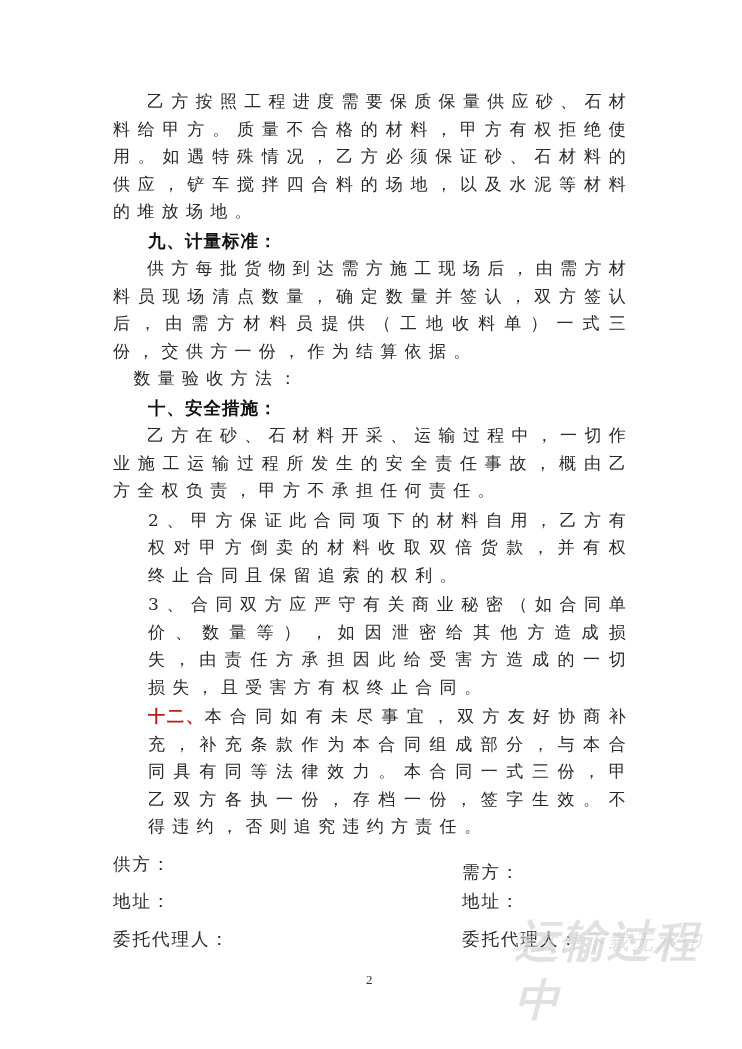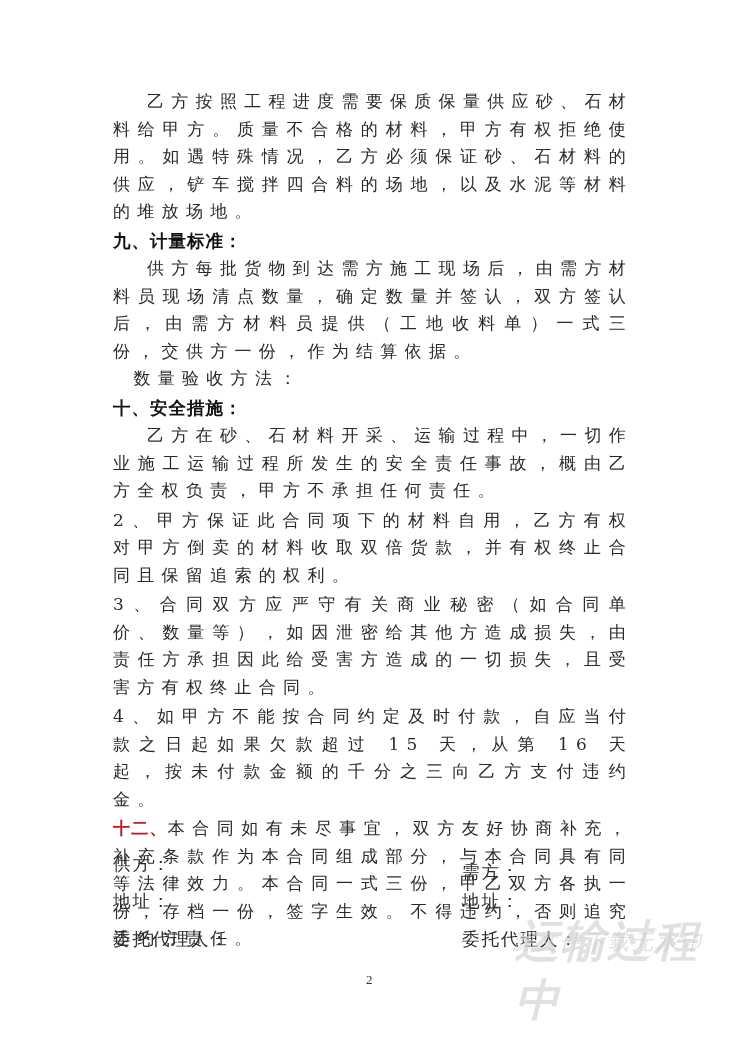--- a/index.html
+++ b/index.html
@@ -12,21 +12,21 @@
     .p {
       font-size: 17px; line-height: 27.5px; letter-spacing: 7.3px;
       margin: 0; text-align: justify; text-align-last: left;
       word-break: break-all;
     }
     .indent { text-indent: 2em; }
     .h {
       font-size: 17.5px; line-height: 27.5px; font-weight: bold;
       letter-spacing: 1px; margin: 0; color: #111;
     }
-    .gap { margin-top: 2px; }
+    .gap { margin-top: 2px; margin-left: 35px; }
     .sub { text-indent: 1.2em; }
     .bold-prefix { font-weight: bold; color: #b91c1c; letter-spacing: 1px; }
     .sign {
       position: absolute; font-size: 17.5px; letter-spacing: 2px;
       font-family: "DejaVu Serif", "Liberation Serif", serif; color: #2a2a2a;
     }
     .pagenum {
       position: absolute; left: 366px; top: 972px; font-size: 13px;
       font-family: "Liberation Serif", serif; color: #333;
     }
@@ -49,21 +49,20 @@
 
   <p class="h gap">九、计量标准：</p>
   <p class="p indent">供方每批货物到达需方施工现场后，由需方材料员现场清点数量，确定数量并签认，双方签认后，由需方材料员提供（工地收料单）一式三份，交供方一份，作为结算依据。</p>
   <p class="p sub">数量验收方法：</p>
 
   <p class="h gap">十、安全措施：</p>
   <p class="p indent">乙方在砂、石材料开采、运输过程中，一切作业施工运输过程所发生的安全责任事故，概由乙方全权负责，甲方不承担任何责任。</p>
 
   <p class="p gap">2、甲方保证此合同项下的材料自用，乙方有权对甲方倒卖的材料收取双倍货款，并有权终止合同且保留追索的权利。</p>
   <p class="p gap">3、合同双方应严守有关商业秘密（如合同单价、数量等），如因泄密给其他方造成损失，由责任方承担因此给受害方造成的一切损失，且受害方有权终止合同。</p>
-  <p class="p gap">4、如甲方不能按合同约定及时付款，自应当付款之日起如果欠款超过 15 天，从第 16 天起，按未付款金额的千分之三向乙方支付违约金。</p>
 
   <p class="p gap"><span class="bold-prefix">十二、</span><span>本合同如有未尽事宜，双方友好协商补充，补充条款作为本合同组成部分，与本合同具有同等法律效力。本合同一式三份，甲乙双方各执一份，存档一份，签字生效。不得违约，否则追究违约方责任。</span></p>
 </div>
 
 <div class="sign" style="left:113px; top:852px;">供方：</div>
 <div class="sign" style="left:462px; top:860px;">需方：</div>
 <div class="sign" style="left:113px; top:889px;">地址：</div>
 <div class="sign" style="left:462px; top:889px;">地址：</div>
 <div class="sign" style="left:113px; top:927px;">委托代理人：</div>
 <div class="sign" style="left:462px; top:927px;">委托代理人：</div>

